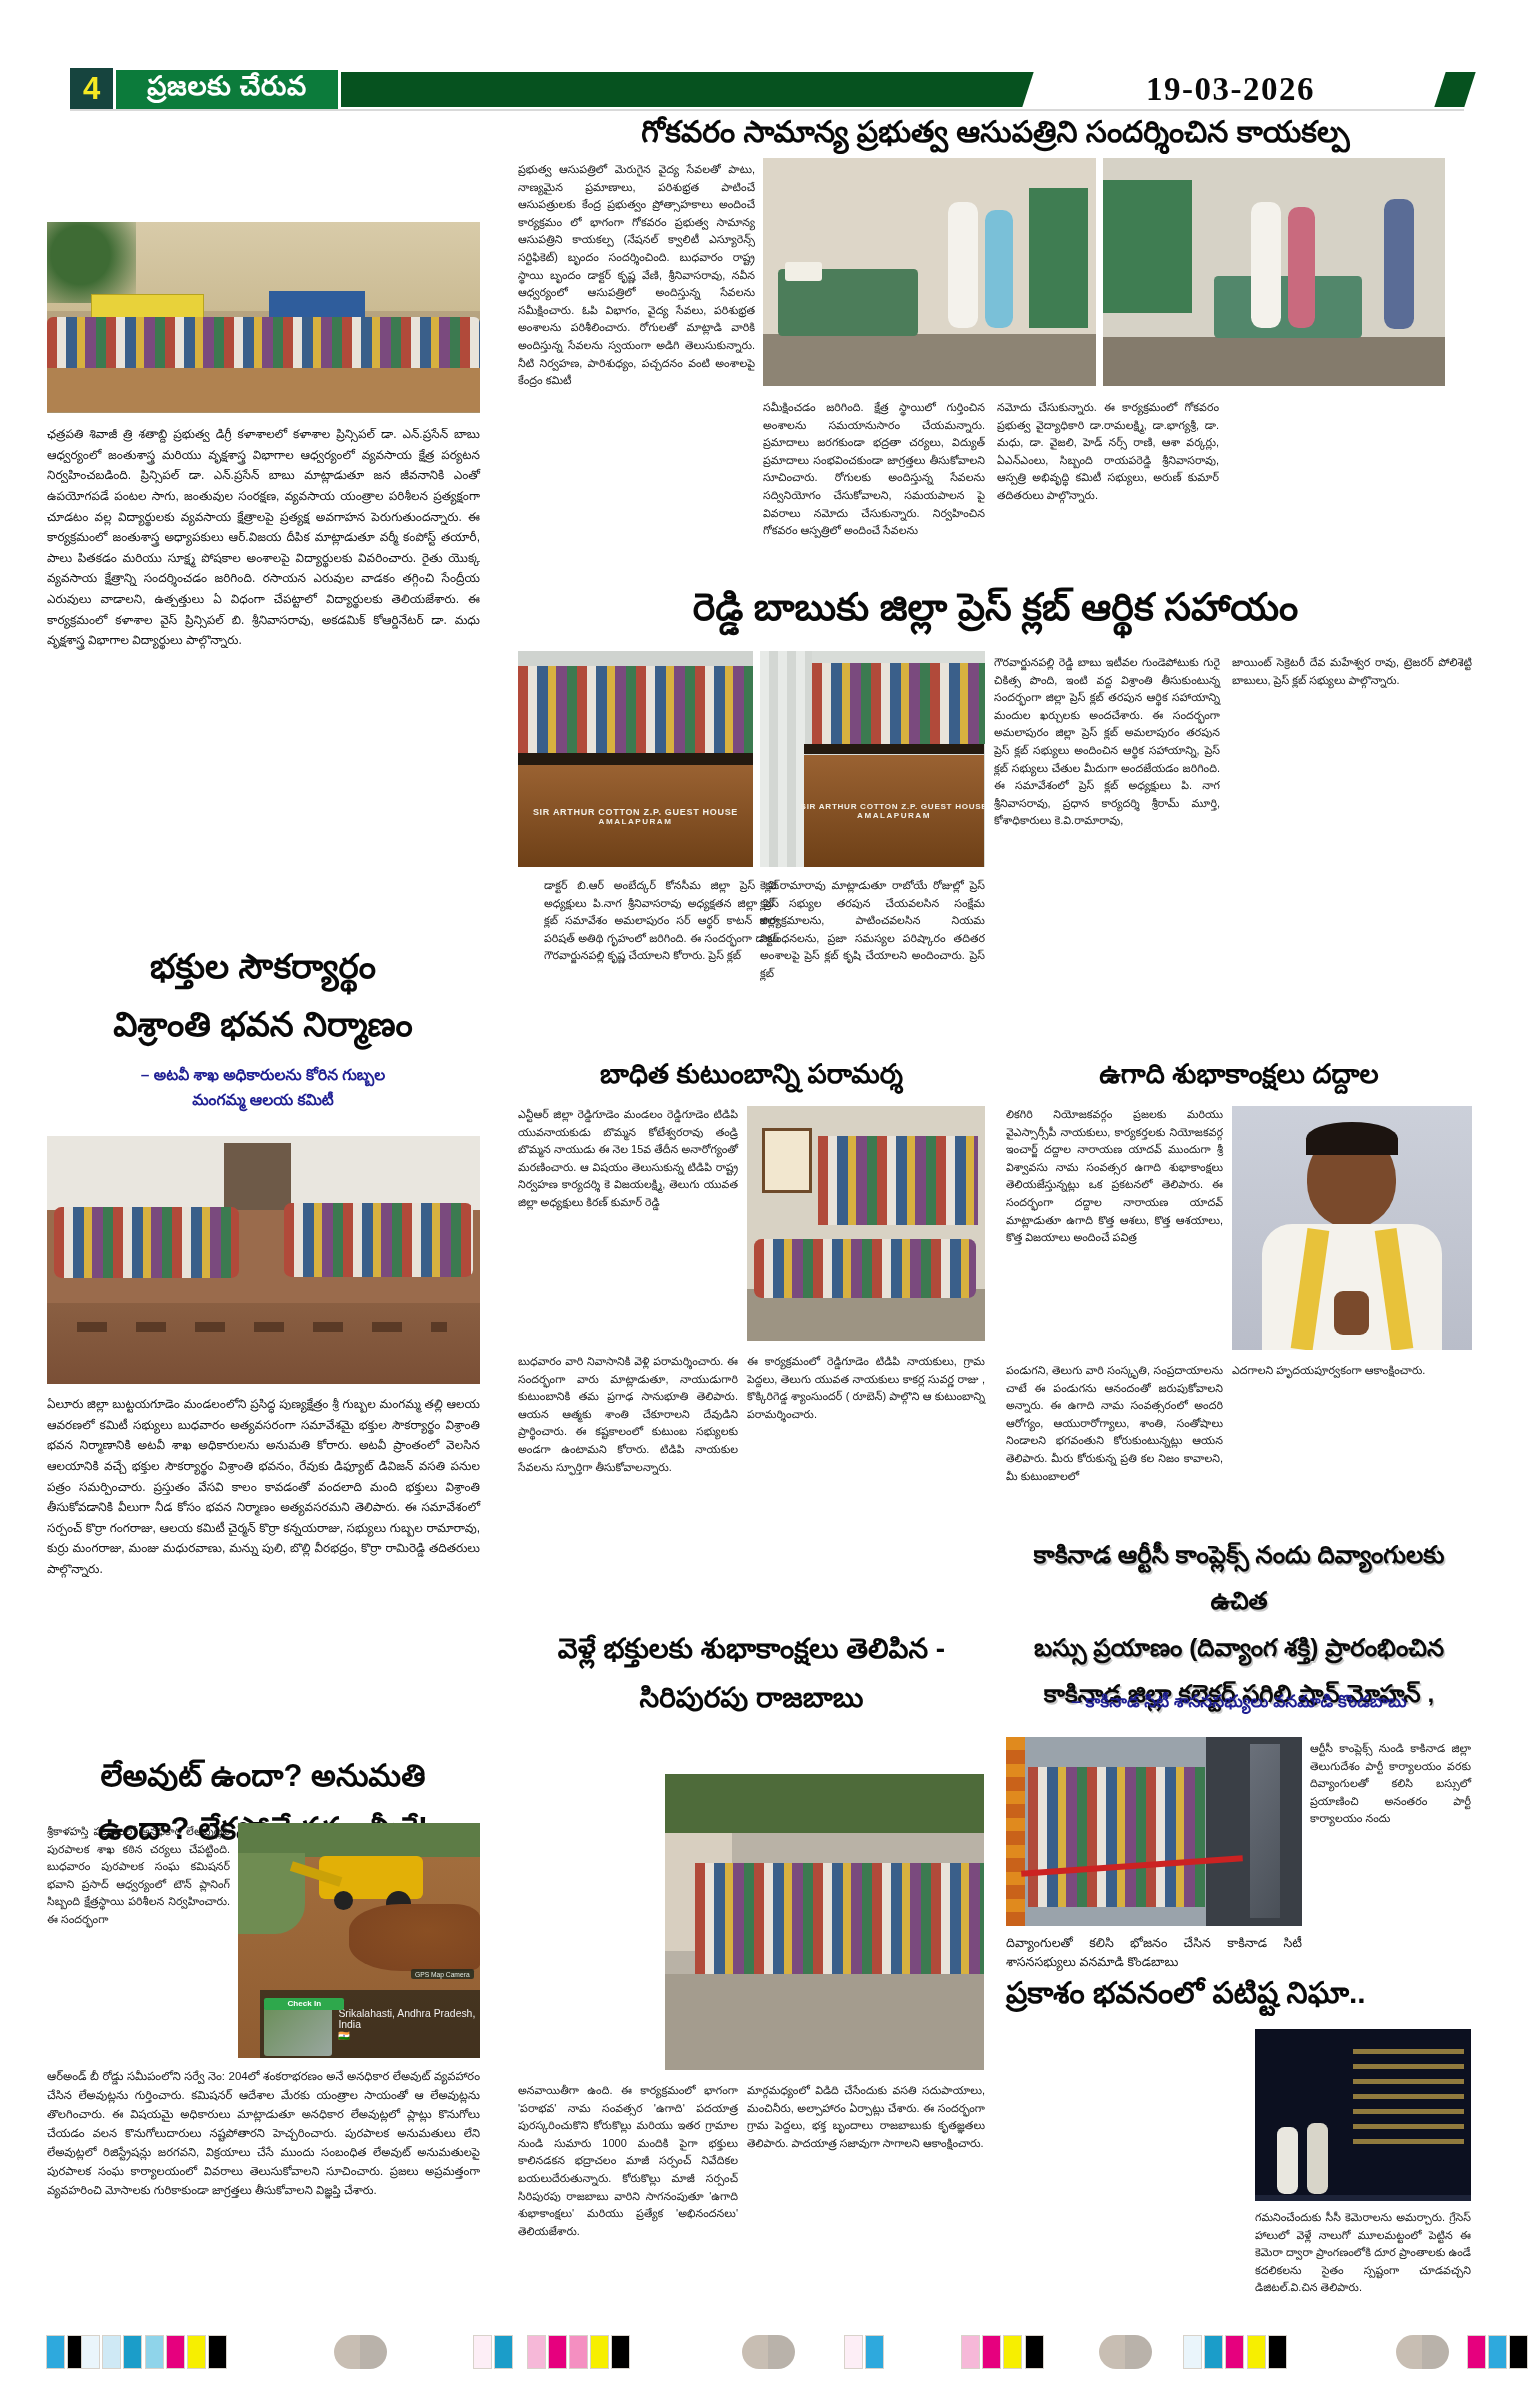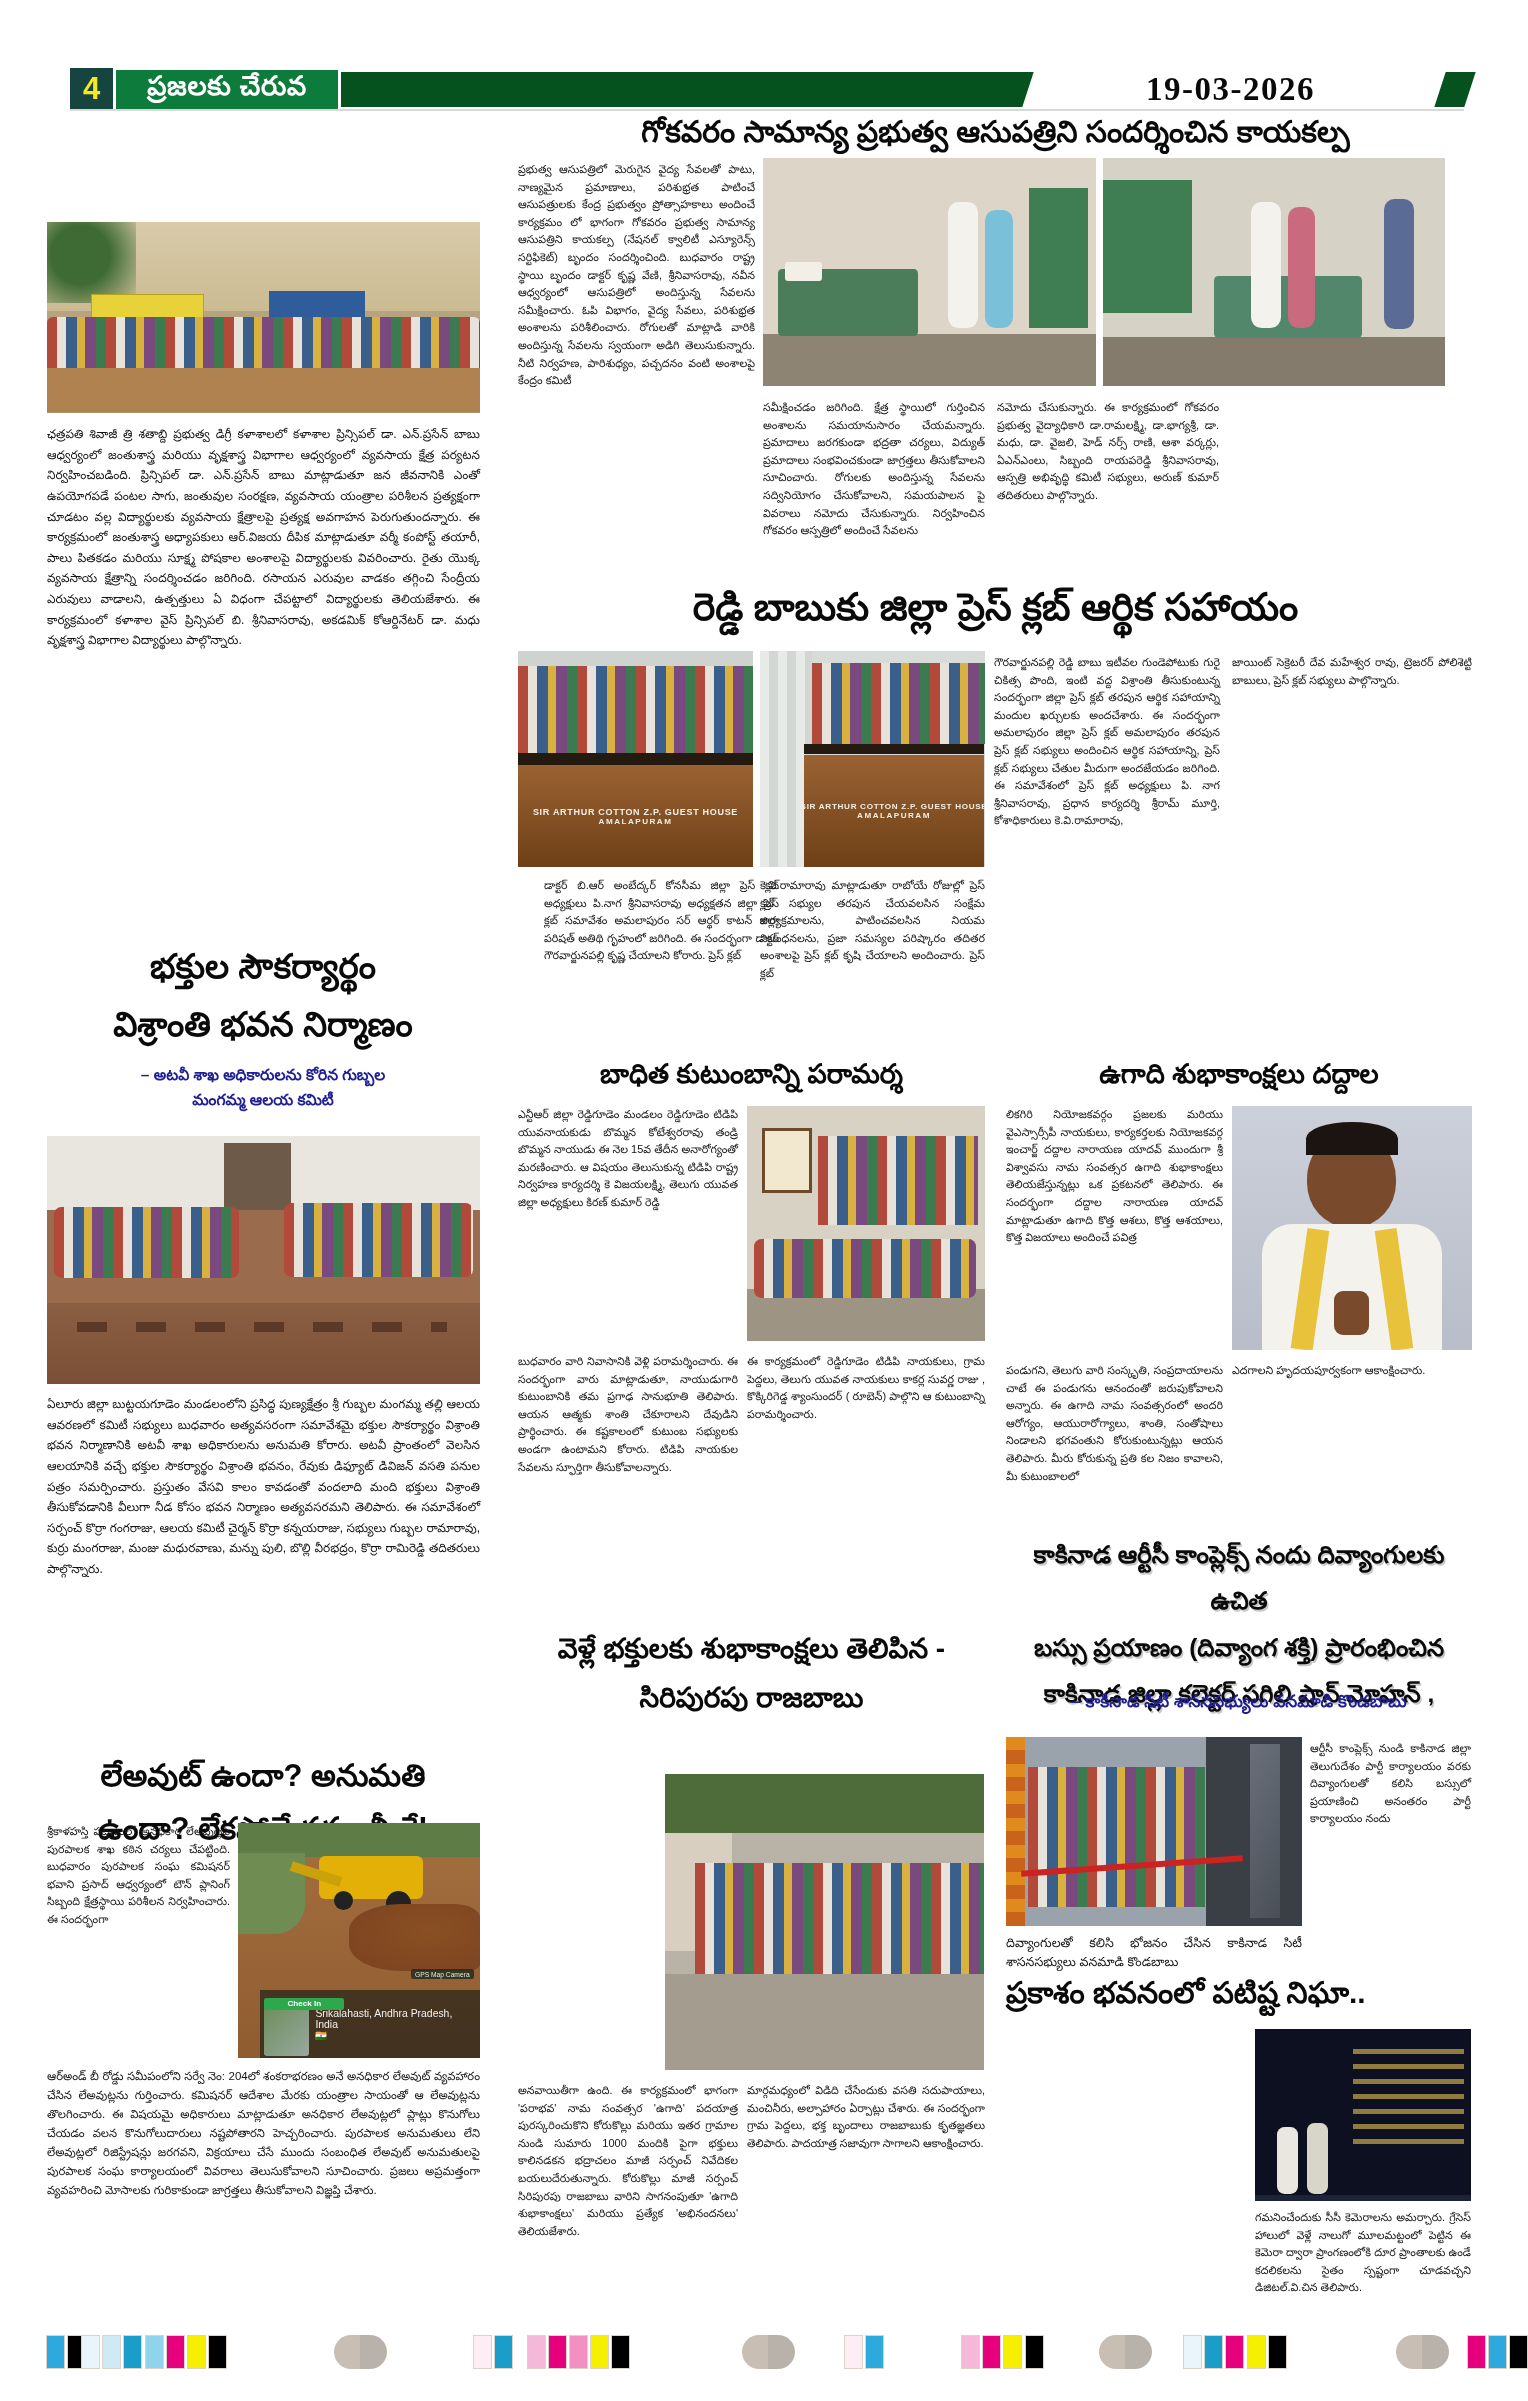--- a/index.html
+++ b/index.html
@@ -139,21 +139,21 @@
   <div class="abs photo" style="left:238px;top:1823px;width:242px;height:235px;background:linear-gradient(#a5703f,#8f5c31);">
     <div class="ph-layer" style="left:0;top:0;width:242px;height:34px;background:#5d7c46;"></div>
     <div class="ph-layer" style="left:0;top:30px;width:67px;height:81px;background:#6f8c52;border-radius:0 0 30px 0;"></div>
     <div class="ph-layer" style="left:81px;top:33px;width:104px;height:43px;background:#e2b007;border-radius:6px;"></div>
     <div class="ph-layer" style="left:52px;top:46px;width:52px;height:10.4px;background:#caa108;transform:rotate(18deg);"></div>
     <div class="ph-layer" style="left:96px;top:68px;width:19px;height:19px;background:#222;border-radius:50%;"></div>
     <div class="ph-layer" style="left:148px;top:68px;width:25px;height:25px;background:#222;border-radius:50%;"></div>
     <div class="ph-layer" style="left:111px;top:81px;width:131px;height:67px;background:radial-gradient(ellipse at 60% 40%,#8a4f23,#7a4220);border-radius:40% 20% 10% 40%;"></div>
     <div class="ph-layer gps-badge" style="right:6px;top:146px;">GPS Map Camera</div>
     <div class="ph-layer gps-bar" style="left:22px;bottom:0;width:220px;height:68px;box-sizing:border-box;">
-      <div style="position:relative;width:45px;height:49px;background:linear-gradient(135deg,#6b8f5a,#9aa7a0);border-radius:3px;flex:0 0 auto;margin-top:14px;">
+      <div style="position:relative;width:68px;height:49px;background:linear-gradient(135deg,#6b8f5a,#9aa7a0);border-radius:3px;flex:0 0 auto;margin-top:14px;">
         <div class="gps-pill" style="position:absolute;left:0;top:-9px;width:59px;text-align:center;">Check In</div>
       </div>
       <div>
         <div class="gps-loc">Srikalahasti, Andhra Pradesh, India</div>
         <div style="font-size:9.6px;">🇮🇳</div>
       </div>
     </div>
   </div>
   <div class="abs body-txt" style="left:47px;top:2067px;width:433px;height:251px;font-size:11.5px;line-height:1.66;">ఆర్అండ్ బీ రోడ్డు సమీపంలోని సర్వే నెం: 204లో శంకరాభరణం అనే అనధికార లేఅవుట్ వ్యవహారం చేసిన లేఅవుట్లను గుర్తించారు. కమిషనర్ ఆదేశాల మేరకు యంత్రాల సాయంతో ఆ లేఅవుట్లను తొలగించారు. ఈ విషయమై అధికారులు మాట్లాడుతూ అనధికార లేఅవుట్లలో ప్లాట్లు కొనుగోలు చేయడం వలన కొనుగోలుదారులు నష్టపోతారని హెచ్చరించారు. పురపాలక అనుమతులు లేని లేఅవుట్లలో రిజిస్ట్రేషన్లు జరగవని, విక్రయాలు చేసే ముందు సంబంధిత లేఅవుట్ అనుమతులపై పురపాలక సంఘ కార్యాలయంలో వివరాలు తెలుసుకోవాలని సూచించారు. ప్రజలు అప్రమత్తంగా వ్యవహరించి మోసాలకు గురికాకుండా జాగ్రత్తలు తీసుకోవాలని విజ్ఞప్తి చేశారు.</div>
 

